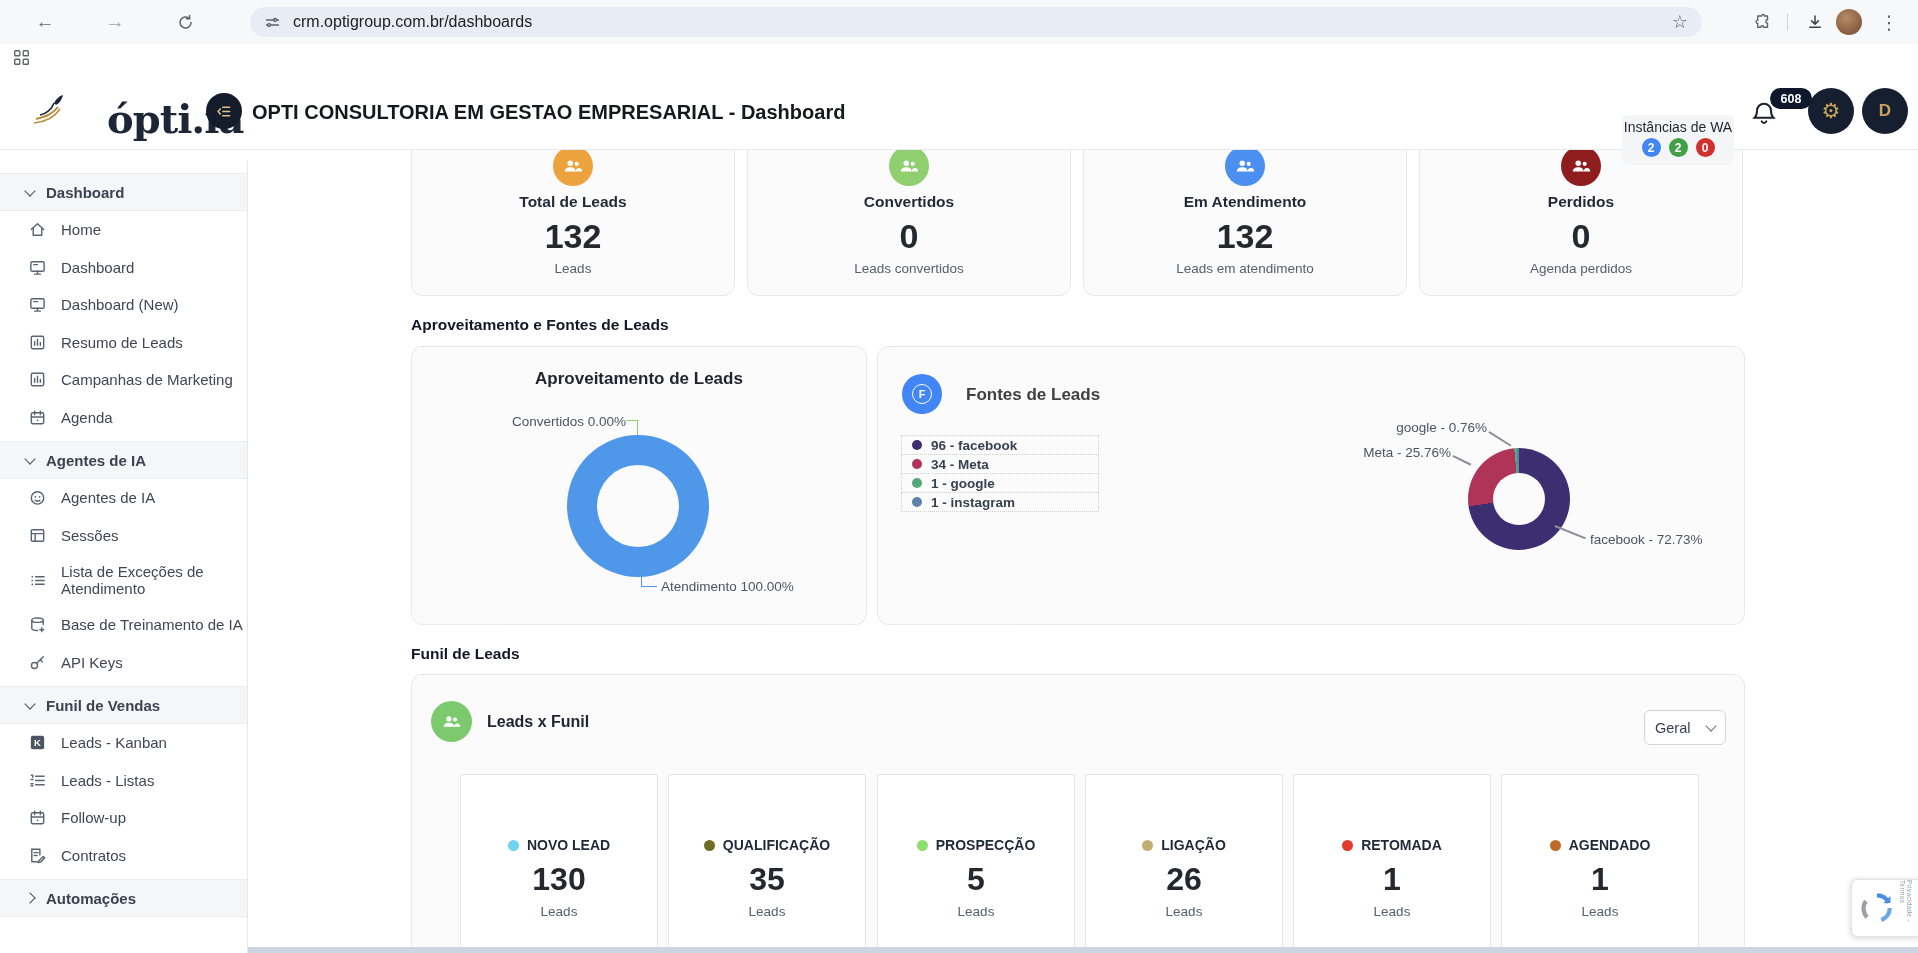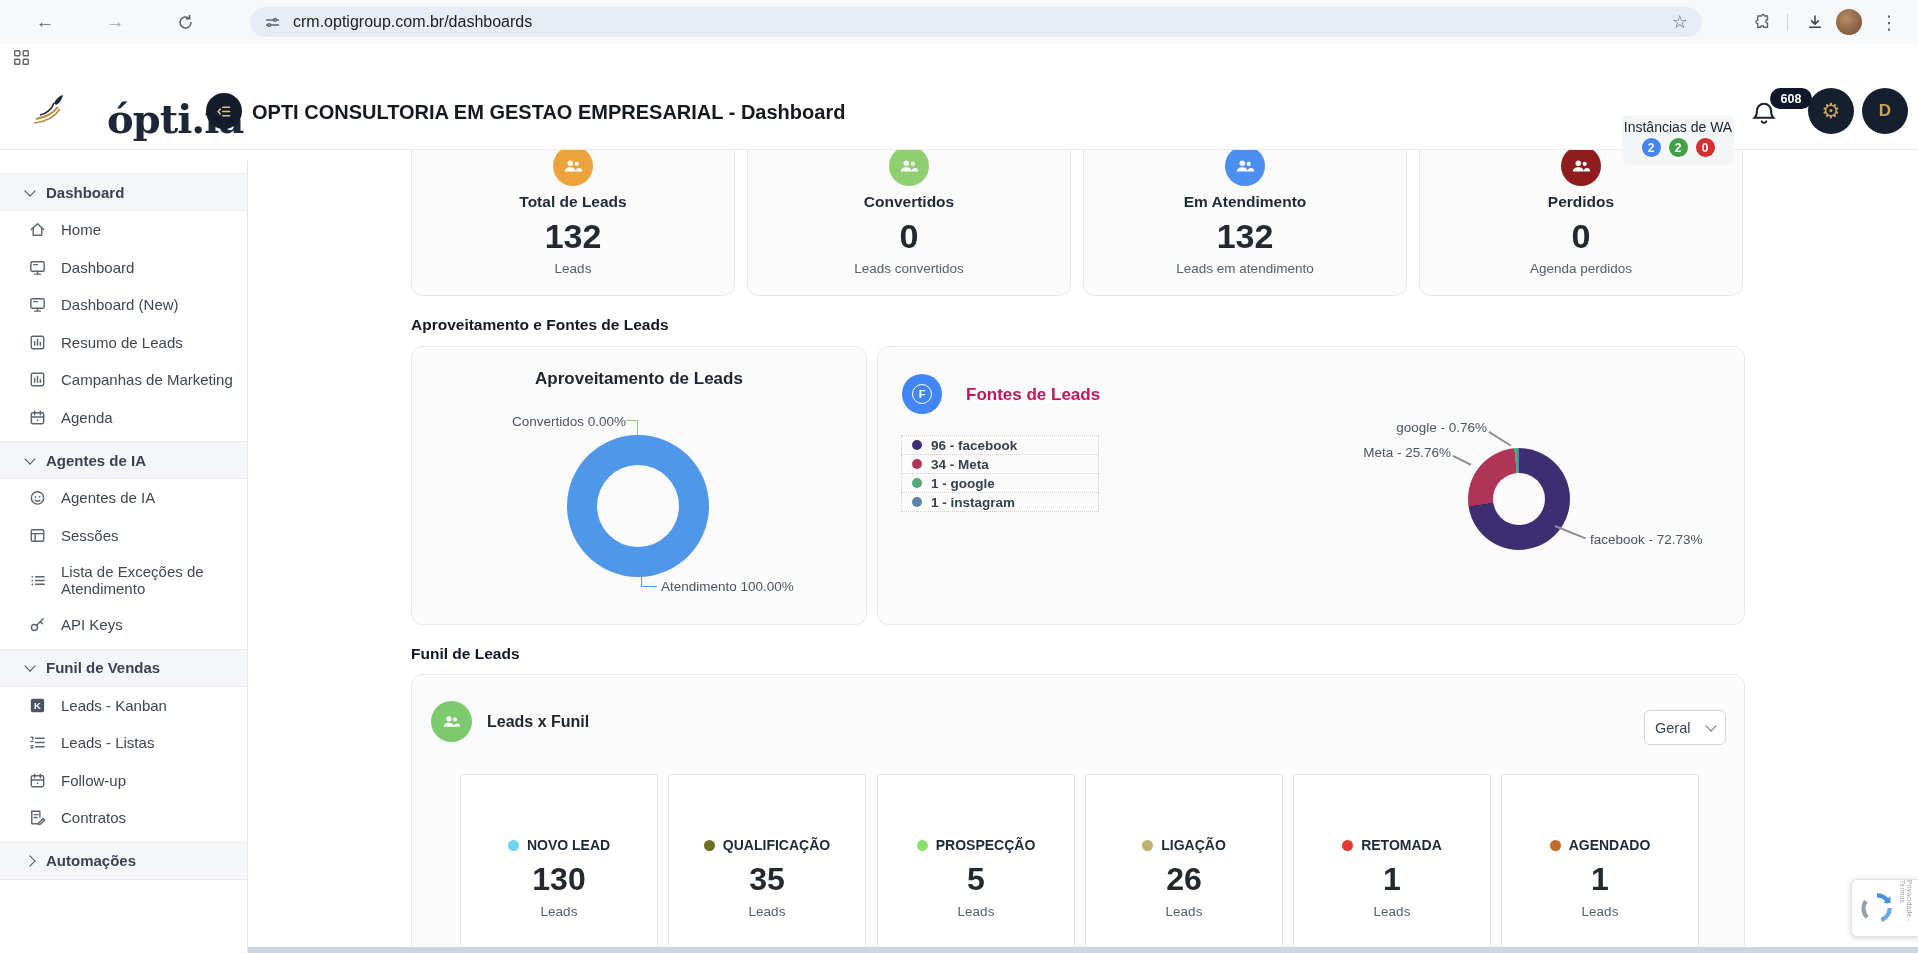--- a/index.html
+++ b/index.html
@@ -240,20 +240,28 @@
     <svg class="si" viewBox="0 0 20 20">
         <path d="M8 6h9M8 10h9M8 14h9"></path>
         <circle cx="4.5" cy="6" r="0.9" fill="#5b6472" stroke="none"></circle>
         <circle cx="4.5" cy="10" r="0.9" fill="#5b6472" stroke="none"></circle>
         <circle cx="4.5" cy="14" r="0.9" fill="#5b6472" stroke="none"></circle>
       </svg>
     <span class="lbl" style="width:150px;">Lista de Exceções de Atendimento</span>
   </div>
   <div class="side-item">
     <svg class="si" viewBox="0 0 20 20">
+        <ellipse cx="10" cy="5.5" rx="6" ry="2.3"></ellipse>
+        <path d="M4 5.5v8.5c0 1.3 2.7 2.4 6 2.4M16 5.5v4.5"></path>
+        <path d="M14.5 13.5v4M12.5 15.5h4"></path>
+      </svg>
+    <span class="lbl">Base de Treinamento de IA</span>
+  </div>
+  <div class="side-item">
+    <svg class="si" viewBox="0 0 20 20">
         <circle cx="6.8" cy="13.2" r="3.2"></circle>
         <path d="M9.2 10.8 16 4M13 7l2.2 2.2"></path>
       </svg>
     <span class="lbl">API Keys</span>
   </div>
 
   <div class="side-section">
     <span class="chev down"></span>
     <span class="lbl">Funil de Vendas</span>
   </div>
@@ -359,21 +367,21 @@
   <div class="chart-label" style="left:100px;top:67px;width:112px;text-align:right;">Convertidos 0.00%</div>
   <div class="abs" style="left:214px;top:73px;width:12px;height:15px;border-top:1.5px solid #8fcf70;border-right:1.5px solid #8fcf70;"></div>
   <div class="abs" style="left:229px;top:228px;width:16px;height:12px;border-left:1.5px solid #4f97e8;border-bottom:1.5px solid #4f97e8;"></div>
   <div class="chart-label" style="left:249px;top:232px;">Atendimento 100.00%</div>
 </div>
 
 <div class="abs dotted-card" style="left:877px;top:346px;width:868px;height:279px;">
   <div class="abs round-btn" style="left:24px;top:27px;width:40px;height:40px;background:#4285f4;">
     <span style="width:20px;height:20px;border:1.6px solid #fff;border-radius:50%;color:#fff;font-size:11px;font-weight:700;display:flex;align-items:center;justify-content:center;">F</span>
   </div>
-  <div class="abs" style="left:88px;top:38px;font-size:17px;font-weight:600;color:#be185d;">Fontes de Leads</div>
+  <div class="abs" style="left:88px;top:38px;font-size:17px;font-weight:600;color:#404040;">Fontes de Leads</div>
 
   <div class="abs" style="left:23px;top:89px;width:198px;">
     <div class="legend-row">
       <span class="legend-dot" style="background: rgb(61, 46, 114);"></span>
       <span class="legend-txt">96 - facebook</span>
     </div>
     <div class="legend-row">
       <span class="legend-dot" style="background: rgb(176, 51, 88);"></span>
       <span class="legend-txt">34 - Meta</span>
     </div>

